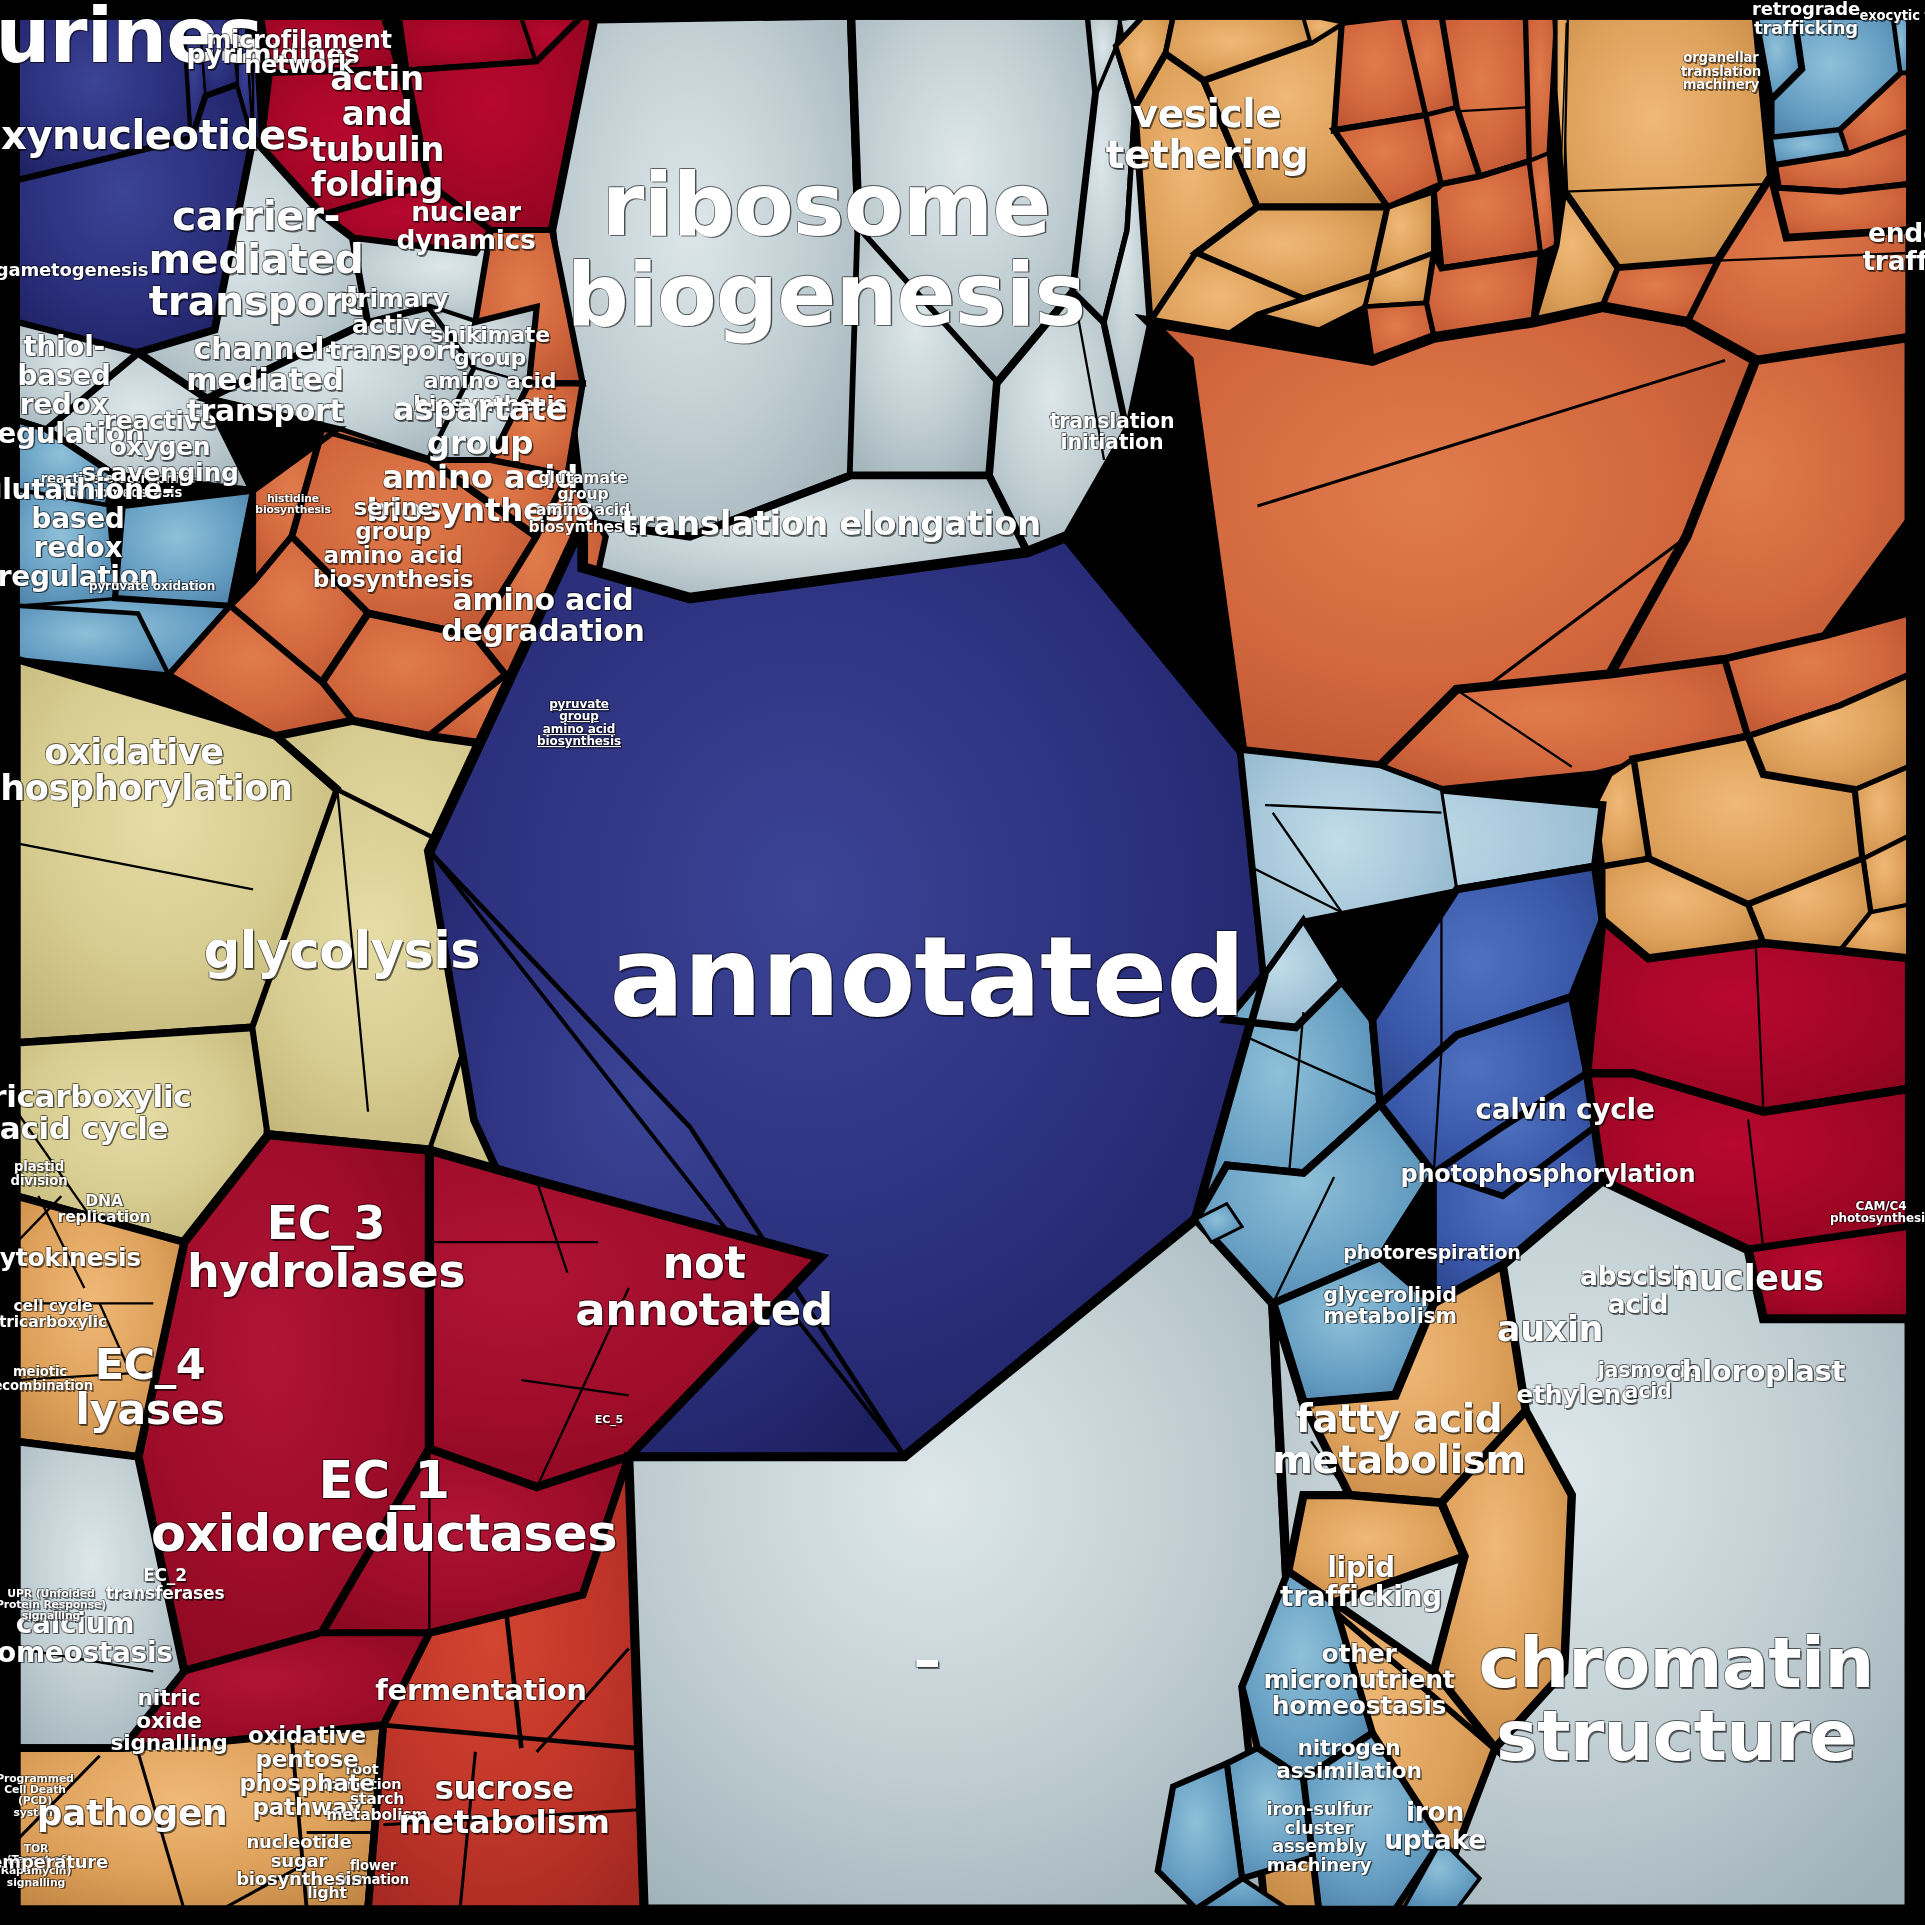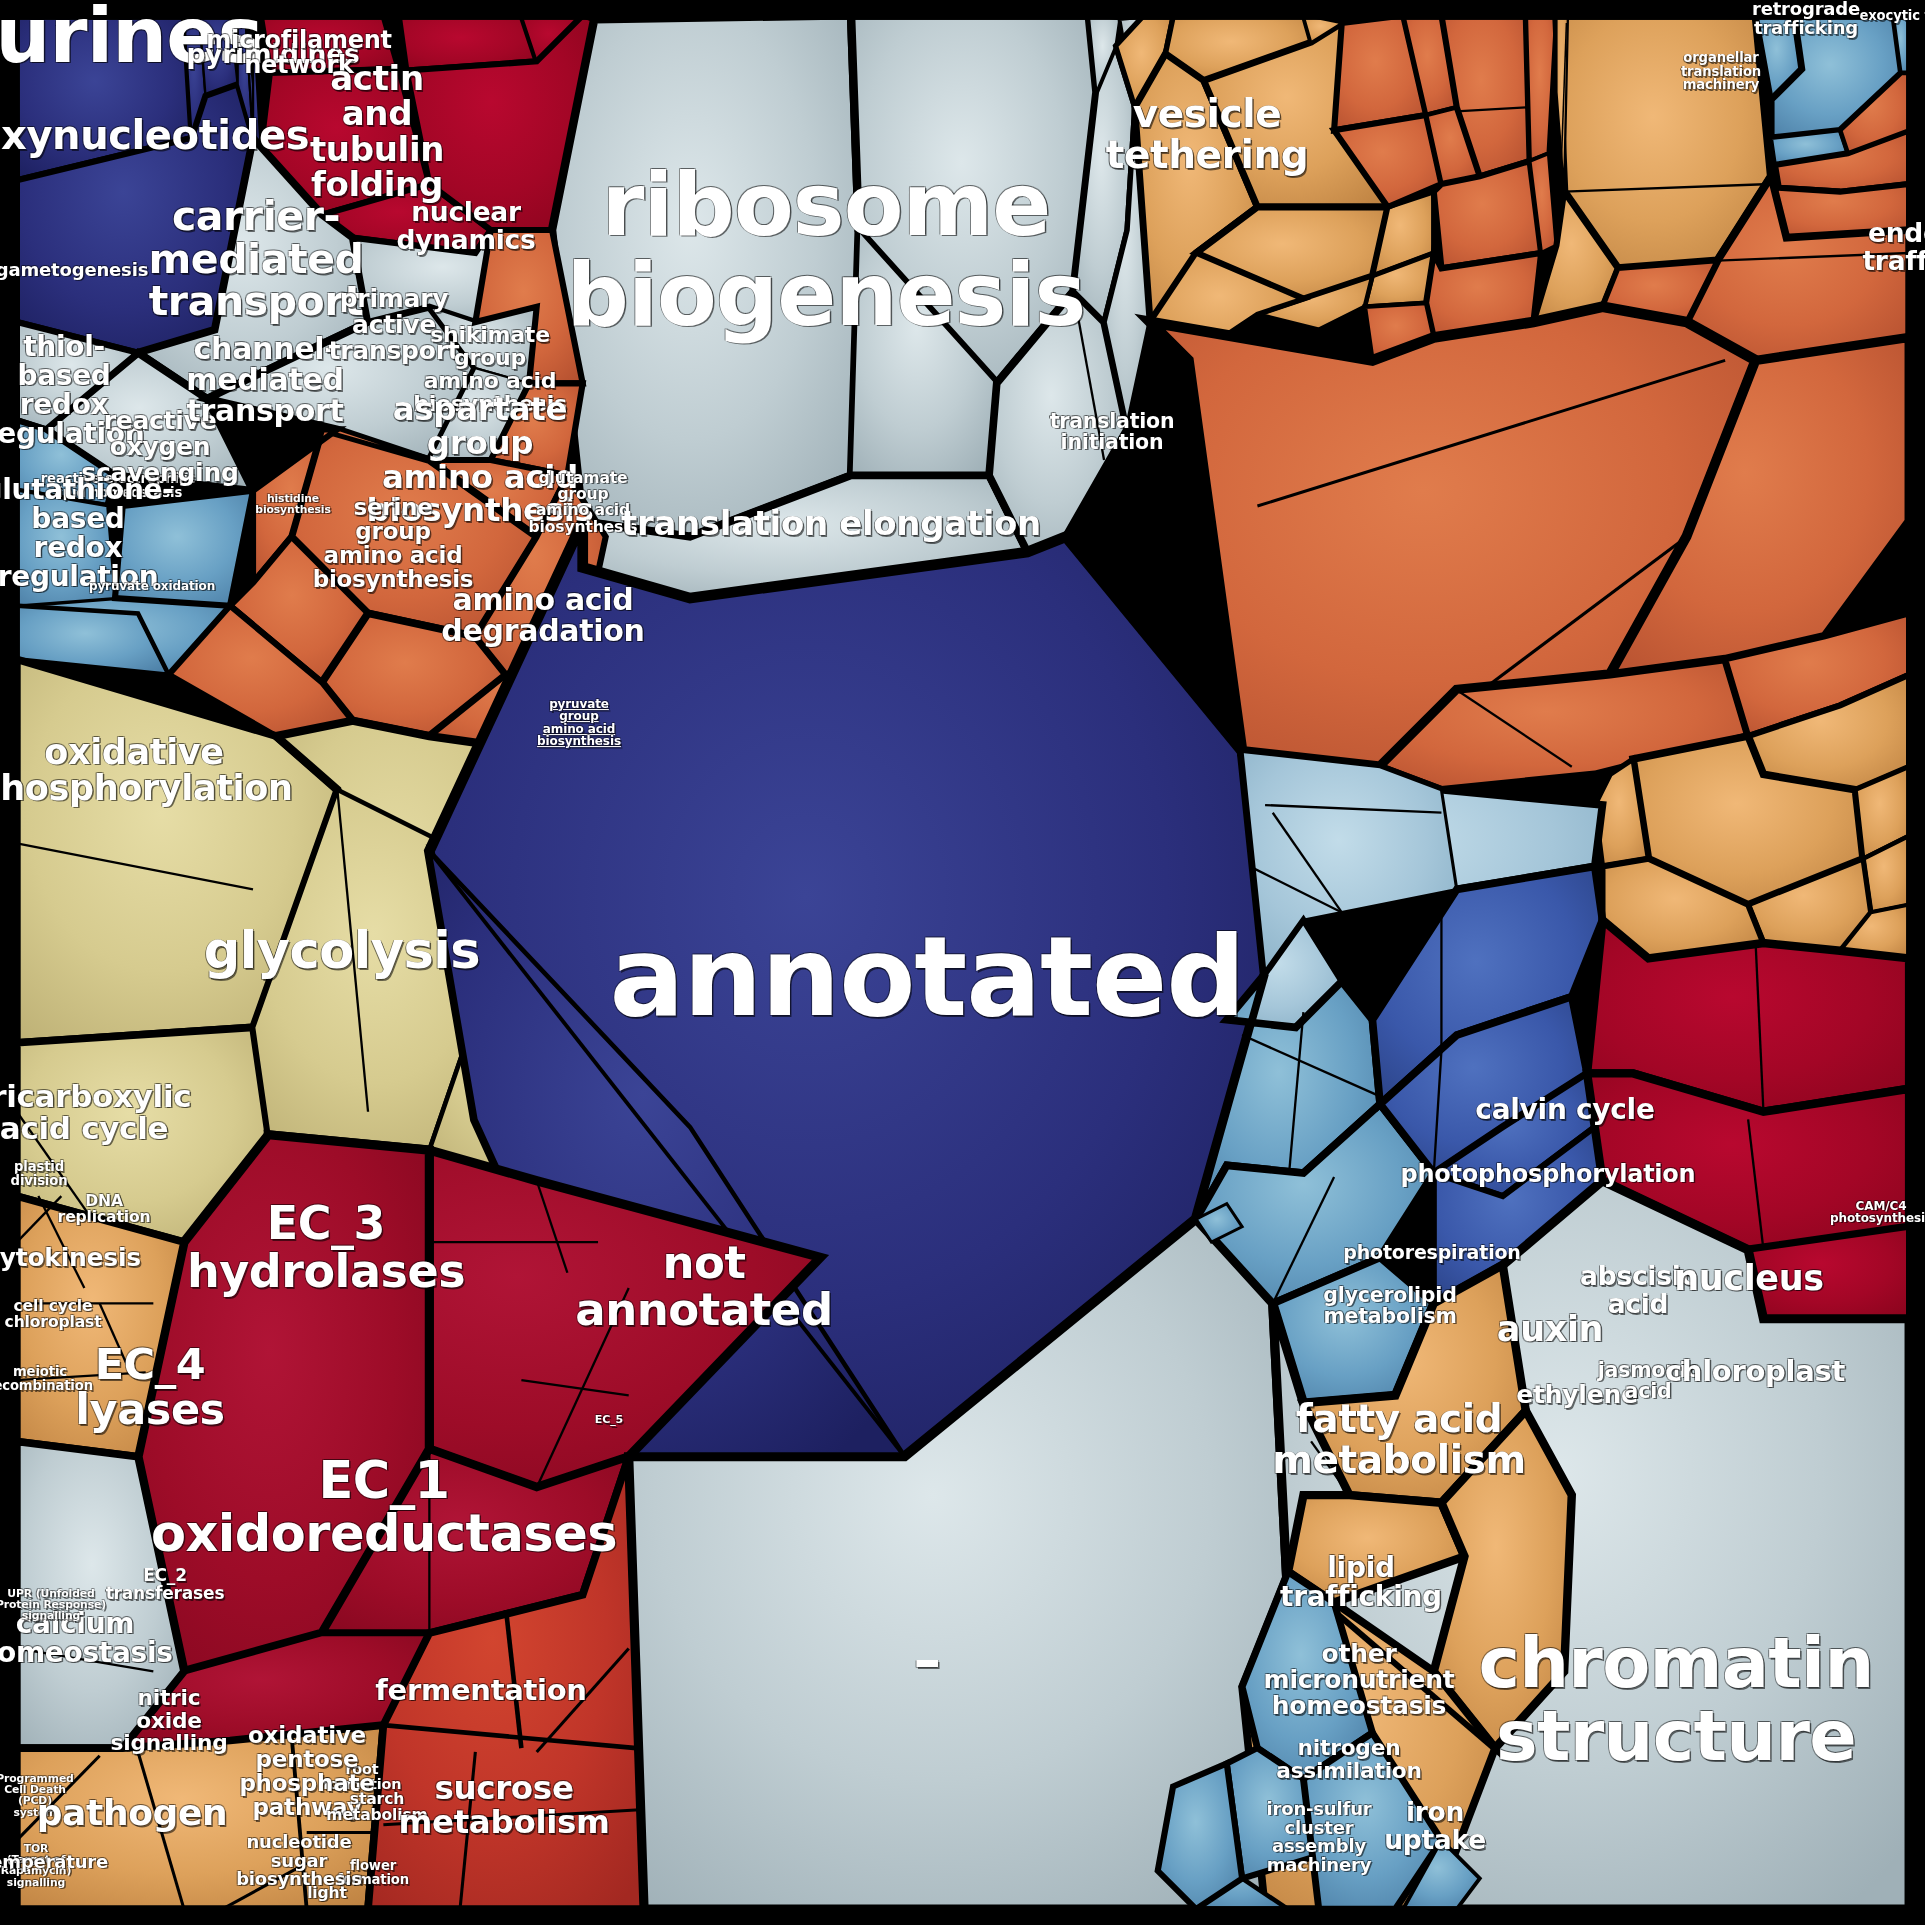--- a/index.html
+++ b/index.html
@@ -394,21 +394,21 @@
 phosphorylation</div>
       <div class="lbl" style="left: 342px; top: 951px; font-size: 51px;">glycolysis</div>
       <div class="lbl" style="left: 84px; top: 1112px; font-size: 31px;">tricarboxylic
 acid cycle</div>
       <div class="lbl" style="left: 39px; top: 1174px; font-size: 13.2px;">plastid
 division</div>
       <div class="lbl" style="left: 104px; top: 1209px; font-size: 15.6px;">DNA
 replication</div>
       <div class="lbl" style="left: 63px; top: 1258px; font-size: 25px;">cytokinesis</div>
       <div class="lbl" style="left: 53px; top: 1314px; font-size: 15.6px;">cell cycle
-chloroplast</div>
+tricarboxylic</div>
       <div class="lbl" style="left: 40px; top: 1379px; font-size: 13.2px;">meiotic
 recombination</div>
       <div class="lbl" style="left: 326px; top: 1248px; font-size: 46px;">EC_3
 hydrolases</div>
       <div class="lbl" style="left: 150px; top: 1387px; font-size: 43px;">EC_4
 lyases</div>
       <div class="lbl" style="left: 384px; top: 1507px; font-size: 51px;">EC_1
 oxidoreductases</div>
       <div class="lbl" style="left: 609px; top: 1420px; font-size: 11px;">EC_5</div>
       <div class="lbl" style="left: 165px; top: 1585px; font-size: 17px;">EC_2

